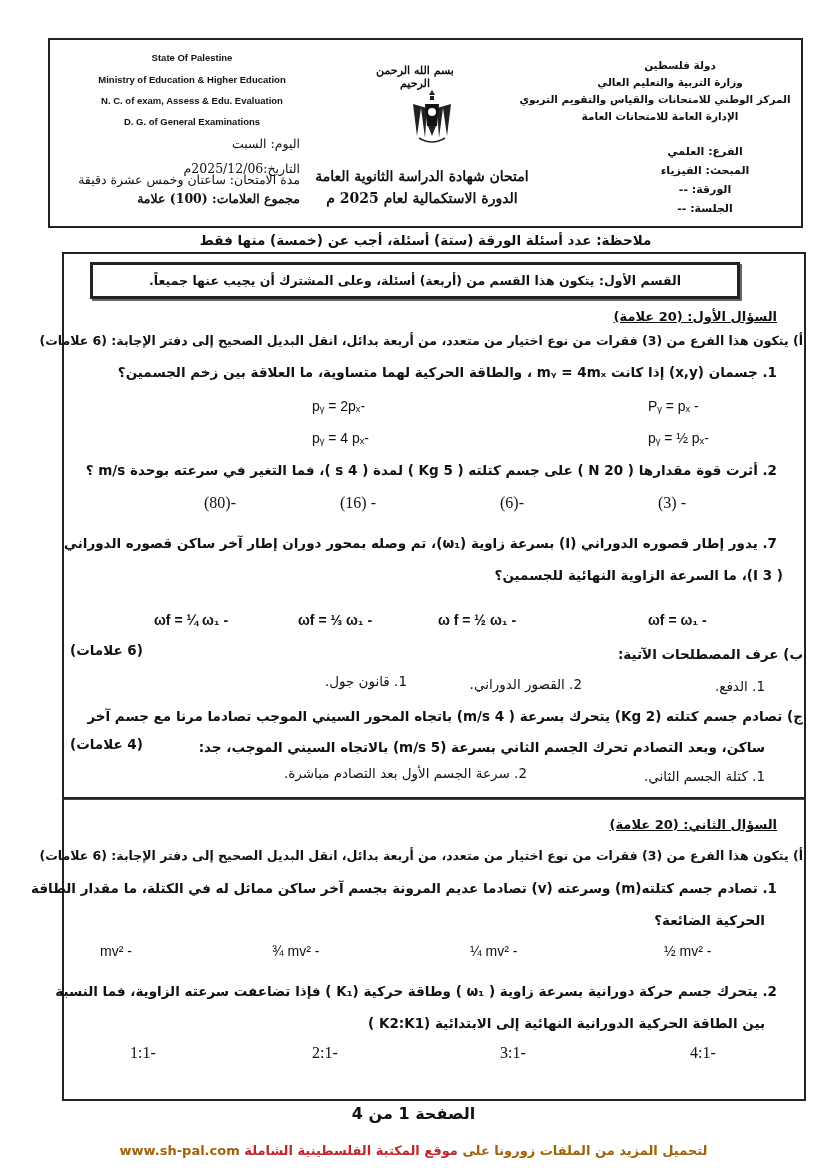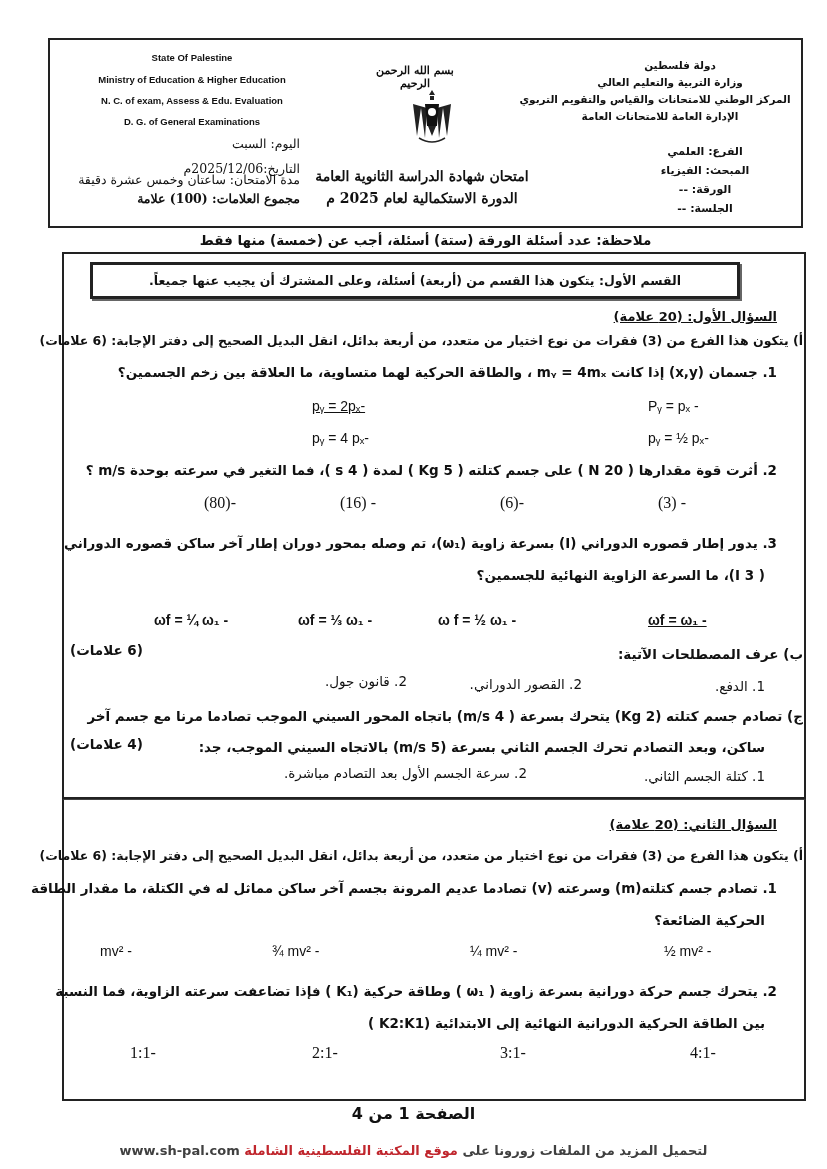--- a/index.html
+++ b/index.html
@@ -25,21 +25,21 @@
   #section-box { left: 90px; top: 262px; width: 650px; height: 37px; border: 3px solid #222; box-shadow: 2px 2px 0 #666; }
   #section-text { position: absolute; width: 100%; top: 8px; text-align: center; direction: rtl; font-weight: bold; font-size: 12.5px; }
 
   .q-head { position: absolute; direction: rtl; font-weight: bold; font-size: 13px; text-decoration: underline; }
   .line { position: absolute; direction: rtl; font-weight: bold; font-size: 13.5px; white-space: nowrap; }
   .opt { position: absolute; font-size: 14px; white-space: nowrap; font-family: "Liberation Sans", sans-serif; }
   .opt-serif { position: absolute; font-size: 16px; white-space: nowrap; font-family: "Liberation Serif", serif; }
 
   #page-num { left: 0; width: 827px; top: 1104px; text-align: center; font-size: 16px; font-weight: bold; direction: rtl; }
   #footer { left: 0; width: 827px; top: 1143px; text-align: center; font-size: 13px; font-weight: bold; direction: rtl; }
-  .f-dark { color: #404040; }
+  .f-dark { color: #a16207; }
   .f-red { color: #c0262d; }
 </style>
 </head>
 <body>
 
 <div id="header-box" class="abs"></div>
 
 <div class="en-line" style="top:52px;">State Of Palestine</div>
 <div class="en-line" style="top:74px;">Ministry of Education &amp; Higher Education</div>
 <div class="en-line" style="top:95px;">N. C. of exam, Assess &amp; Edu. Evaluation</div>
@@ -87,44 +87,44 @@
 
 <div id="section-box" class="abs">
   <div id="section-text">القسم الأول: يتكون هذا القسم من (أربعة) أسئلة، وعلى المشترك أن يجيب عنها جميعاً.</div>
 </div>
 
 <div class="q-head" style="top:309px; right:50px;">السؤال الأول: (20 علامة)</div>
 <div class="line" style="top:333px; right:24px; font-size:12.5px;">أ) يتكون هذا الفرع من (3) فقرات من نوع اختيار من متعدد، من أربعة بدائل، انقل البديل الصحيح إلى دفتر الإجابة: (6 علامات)</div>
 <div class="line" style="top:364px; right:50px;">1. جسمان (x,y) إذا كانت mᵧ = 4mₓ ، والطاقة الحركية لهما متساوية، ما العلاقة بين زخم الجسمين؟</div>
 
 <div class="opt" style="top:398px; left:648px;">Pᵧ = pₓ  -</div>
-<div class="opt" style="top:398px; left:312px;text-decoration:underline;">pᵧ = 2pₓ-</div>
+<div class="opt" style="top:398px; left:312px;">pᵧ = 2pₓ-</div>
 <div class="opt" style="top:430px; left:648px;">pᵧ = ½ pₓ-</div>
 <div class="opt" style="top:430px; left:312px;">pᵧ = 4 pₓ-</div>
 
 <div class="line" style="top:462px; right:50px;text-align:center;">2. أثرت قوة مقدارها ( 20 N ) على جسم كتلته ( 5 Kg ) لمدة ( 4 s )، فما التغير في سرعته بوحدة m/s ؟</div>
 <div class="opt-serif" style="top:494px; left:658px;">(3) -</div>
 <div class="opt-serif" style="top:494px; left:500px;">(6)-</div>
 <div class="opt-serif" style="top:494px; left:340px;">(16) -</div>
 <div class="opt-serif" style="top:494px; left:204px;">(80)-</div>
 
-<div class="line" style="top:535px; right:50px;">3. يدور إطار قصوره الدوراني (I) بسرعة زاوية (ω₁)، تم وصله بمحور دوران إطار آخر ساكن قصوره الدوراني</div>
-<div class="line" style="top:567px; right:62px;">( 3 I)، ما السرعة الزاوية النهائية للجسمين؟</div>
+<div class="line" style="top:535px; right:50px;">7. يدور إطار قصوره الدوراني (I) بسرعة زاوية (ω₁)، تم وصله بمحور دوران إطار آخر ساكن قصوره الدوراني</div>
+<div class="line" style="top:567px; right:44px;">( 3 I)، ما السرعة الزاوية النهائية للجسمين؟</div>
 
-<div class="opt" style="top:612px; left:648px; font-weight:bold;text-decoration:underline;">ωf = ω₁ -</div>
+<div class="opt" style="top:612px; left:648px; font-weight:bold;">ωf = ω₁ -</div>
 <div class="opt" style="top:612px; left:438px; font-weight:bold;">ω f = ½ ω₁ -</div>
 <div class="opt" style="top:612px; left:298px; font-weight:bold;">ωf = ⅓ ω₁  -</div>
 <div class="opt" style="top:612px; left:154px; font-weight:bold;">ωf = ¼ ω₁ -</div>
 
 <div class="line" style="top:646px; right:24px;">ب) عرف المصطلحات الآتية:</div>
 <div class="line" style="top:642px; left:70px;">(6 علامات)</div>
 
 <div class="line" style="top:678px; right:62px; font-weight:normal;">1. الدفع.</div>
 <div class="line" style="top:676px; right:245px; font-weight:normal;">2. القصور الدوراني.</div>
-<div class="line" style="top:673px; right:420px; font-weight:normal;">2. قانون جول.</div>
+<div class="line" style="top:673px; right:420px; font-weight:normal;">1. قانون جول.</div>
 
 <div class="line" style="top:708px; right:24px;">ج) تصادم جسم كتلته (2 Kg) يتحرك بسرعة ( 4 m/s) باتجاه المحور السيني الموجب تصادما مرنا مع جسم آخر</div>
 <div class="line" style="top:739px; right:62px;">ساكن، وبعد التصادم تحرك الجسم الثاني بسرعة (5 m/s) بالاتجاه السيني الموجب، جد:</div>
 <div class="line" style="top:736px; left:70px;">(4 علامات)</div>
 <div class="line" style="top:768px; right:62px; font-weight:normal;">1. كتلة الجسم الثاني.</div>
 <div class="line" style="top:765px; right:300px; font-weight:normal;">2.  سرعة الجسم الأول بعد التصادم مباشرة.</div>
 
 <div class="q-head" style="top:817px; right:50px;">السؤال الثاني: (20 علامة)</div>
 <div class="line" style="top:848px; right:24px; font-size:12.5px;">أ) يتكون هذا الفرع من (3) فقرات من نوع اختيار من متعدد، من أربعة بدائل، انقل البديل الصحيح إلى دفتر الإجابة: (6 علامات)</div>
 <div class="line" style="top:880px; right:50px;">1. تصادم جسم كتلته(m) وسرعته (v) تصادما عديم المرونة بجسم آخر ساكن مماثل له في الكتلة، ما مقدار الطاقة</div>

